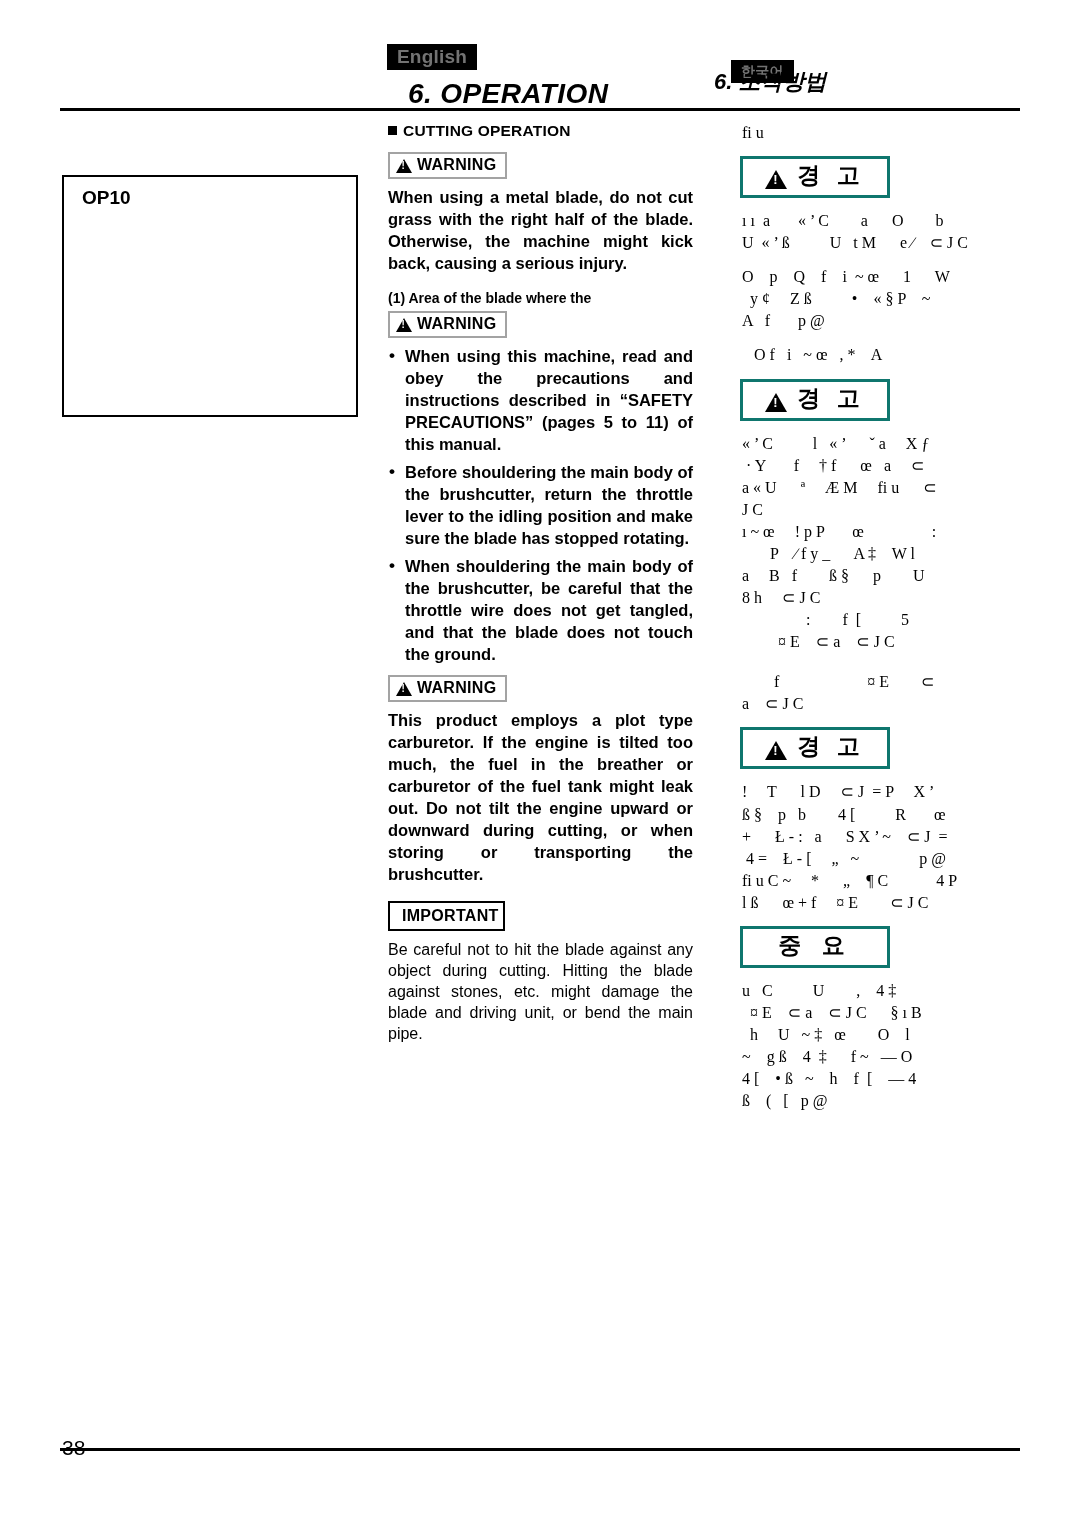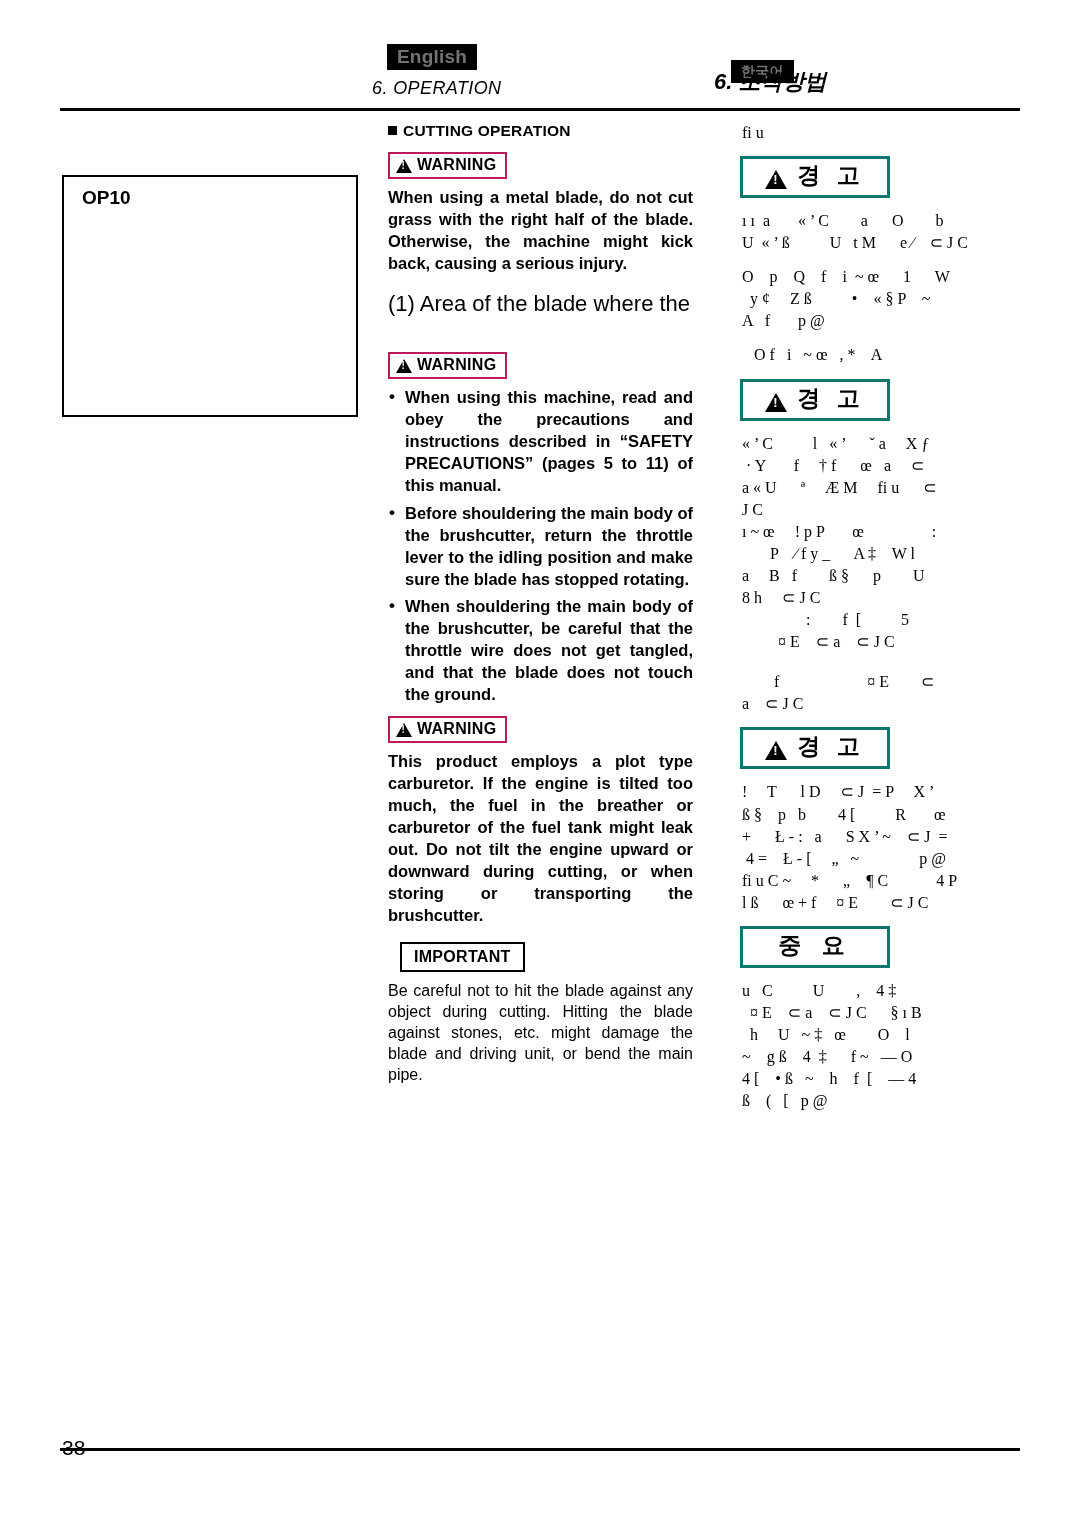--- a/index.html
+++ b/index.html
@@ -27,23 +27,23 @@
     font-size: 19px;
     padding: 3px 10px 4px 10px;
     line-height: 1;
     letter-spacing: 0.2px;
   }
   .lang-en { left: 387px; top: 44px; }
   .lang-ko { left: 731px; top: 60px; font-size: 14px; padding: 4px 10px 5px 10px; }
 
   .sec-title-en {
     position: absolute;
-    left: 372px; top: 78px;
-    font-size: 18px;
-    font-weight: normal;
+    left: 408px; top: 78px;
+    font-size: 28px;
+    font-weight: bold;
     font-style: italic;
     letter-spacing: 0.4px;
   }
   .sec-title-ko {
     position: absolute;
     left: 714px; top: 67px;
     font-size: 22px;
     font-weight: bold;
     font-style: italic;
   }
@@ -96,21 +96,21 @@
   .bullet-head .sq {
     display: inline-block;
     width: 9px; height: 9px;
     background: #000;
     margin-right: 6px;
     vertical-align: 1px;
   }
 
   .warnbox {
     display: inline-block;
-    border: 2px solid #be185d;
+    border: 2px solid #a3a3a3;
     padding: 3px 9px 3px 6px;
     margin: 4px 0 8px 0;
     line-height: 1;
   }
   .warnbox .tri {
     display: inline-block;
     position: relative;
     width: 0; height: 0;
     border-left: 8px solid transparent;
     border-right: 8px solid transparent;
@@ -130,22 +130,22 @@
   .warnbox .lab {
     font-size: 16px;
     font-weight: bold;
     letter-spacing: 0.3px;
     vertical-align: 1px;
   }
 
   .impbox {
     display: inline-block;
     border: 2px solid #000;
-    padding: 5px 12px 5px 12px;
-    margin: 6px 0 8px 12px;
+    padding: 5px 4px 5px 12px;
+    margin: 6px 0 8px 0;
     line-height: 1;
   }
   .impbox .lab {
     font-size: 16px;
     font-weight: bold;
     letter-spacing: 0.3px;
   }
 
   p.j {
     font-size: 16.5px;
@@ -155,24 +155,24 @@
     margin: 0 0 9px 0;
   }
   p.plain {
     font-size: 16px;
     font-weight: normal;
     line-height: 1.32;
     text-align: justify;
     margin: 0 0 2px 0;
   }
   .numitem {
-    font-size: 22px;
-    font-weight: normal;
+    font-size: 14px;
+    font-weight: bold;
     line-height: 1.33;
-    margin: 14px 0 30px 0;
+    margin: 14px 0 0 0;
   }
   .numitem .l2 { display: block; padding-left: 16px; }
   .blist {
     font-size: 16.5px;
     font-weight: bold;
     line-height: 1.33;
     margin: 0 0 6px 0;
     padding-left: 17px;
     position: relative;
     text-align: justify;

